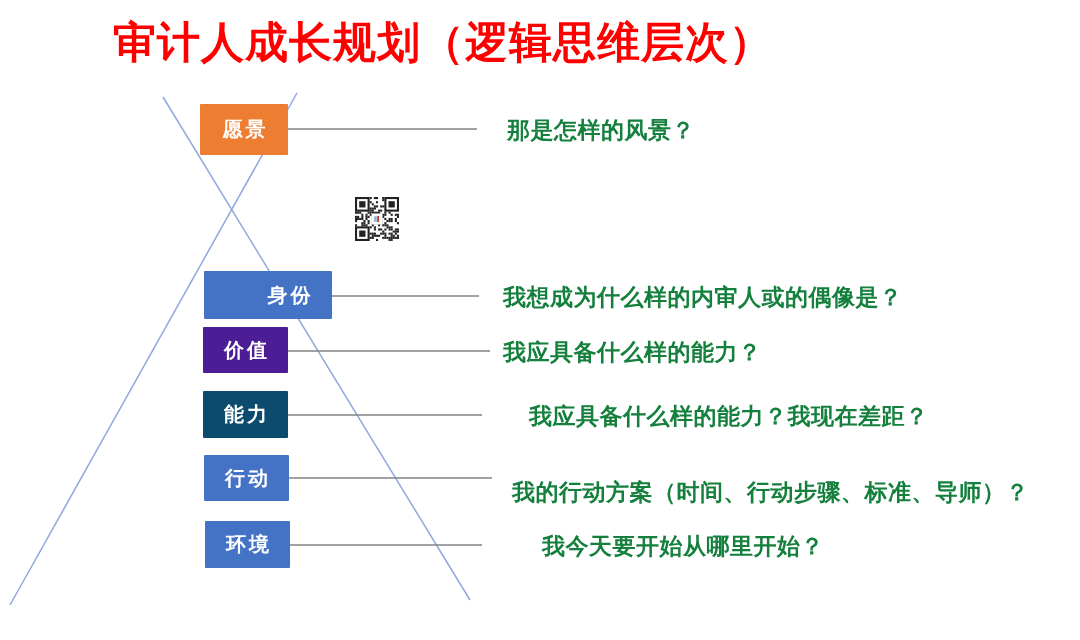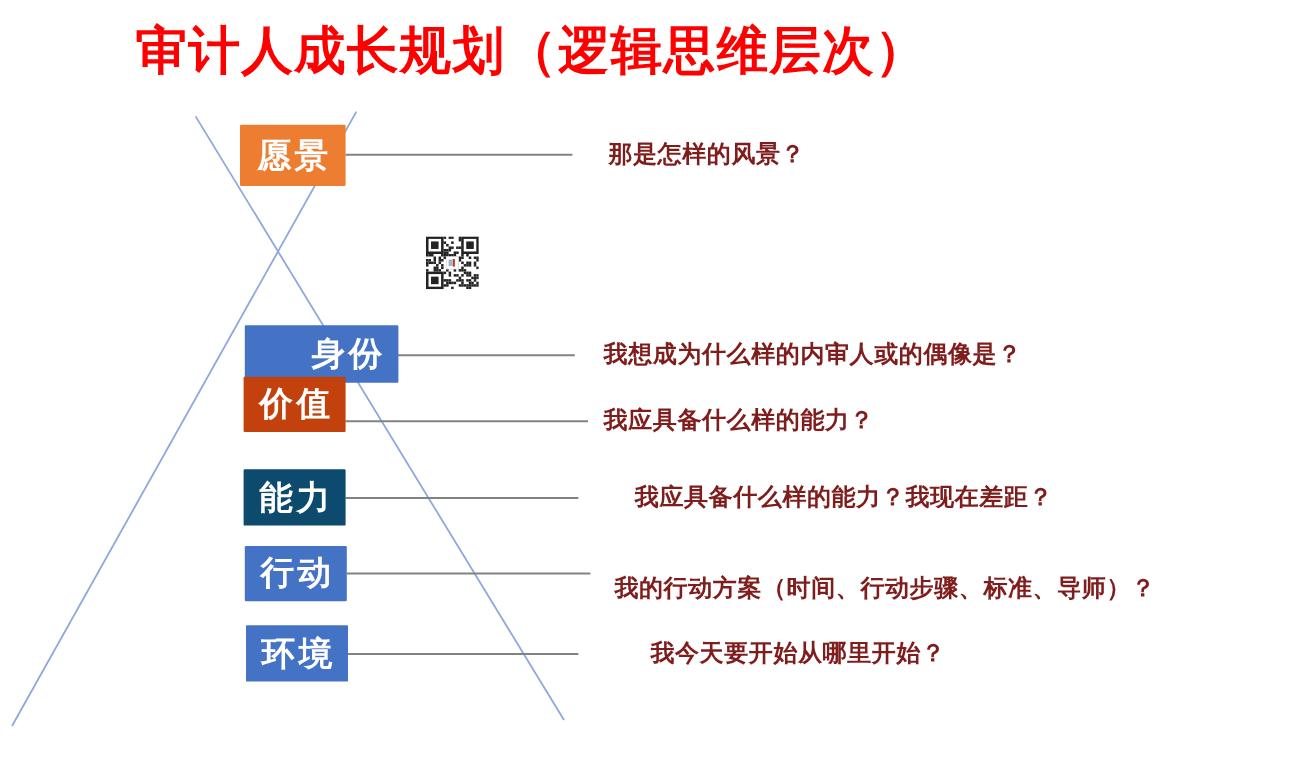--- a/index.html
+++ b/index.html
@@ -7,31 +7,31 @@
     position:relative;width:1080px;height:624px;background:#ffffff;
     font-family:Liberation Sans, sans-serif;overflow:hidden;
   }
   .lines-layer{position:absolute;left:0;top:0;width:1080px;height:640px;z-index:1;}
   .page-title{
     position:absolute;left:113px;top:14px;z-index:3;
     font-size:43px;font-weight:bold;color:#fe0000;letter-spacing:1px;white-space:nowrap;
   }
   .level-box{
     position:absolute;z-index:2;display:flex;align-items:center;justify-content:center;
-    color:#ffffff;font-size:28px;font-weight:700;letter-spacing:3px;
+    color:#ffffff;font-size:20px;font-weight:700;letter-spacing:3px;
     border-radius:1px;text-indent:3px;
   }
   .box-vision      {left:200px;top:104px;width:88px;height:51px;background:#ED7D31;}
   .box-identity    {left:204px;top:271px;width:86px;height:48px;background:#4472C4;padding-left:42px;}
-  .box-value       {left:203px;top:314px;width:85px;height:46px;background:#c2410c;}
+  .box-value       {left:203px;top:327px;width:85px;height:46px;background:#4c1d95;}
   .box-ability     {left:203px;top:391px;width:85px;height:47px;background:#0c4a6e;}
   .box-action      {left:204px;top:455px;width:85px;height:46px;background:#4472C4;}
   .box-environment {left:205px;top:521px;width:85px;height:47px;background:#4472C4;}
   .question{
-    position:absolute;z-index:2;font-size:20px;font-weight:700;color:#7f1d1d;
+    position:absolute;z-index:2;font-size:23px;font-weight:700;color:#15803d;
     white-space:nowrap;letter-spacing:0.5px;
   }
   .q-0{left:507px;top:115px;}
   .q-1{left:503px;top:282px;}
   .q-2{left:503px;top:337px;}
   .q-3{left:501px;top:401px;margin-left:28px;}
   .q-4{left:512px;top:477px;}
   .q-5{left:502px;top:531px;margin-left:40px;}
   .qr{position:absolute;left:355px;top:197px;width:44px;height:44px;z-index:2;}
 </style>

